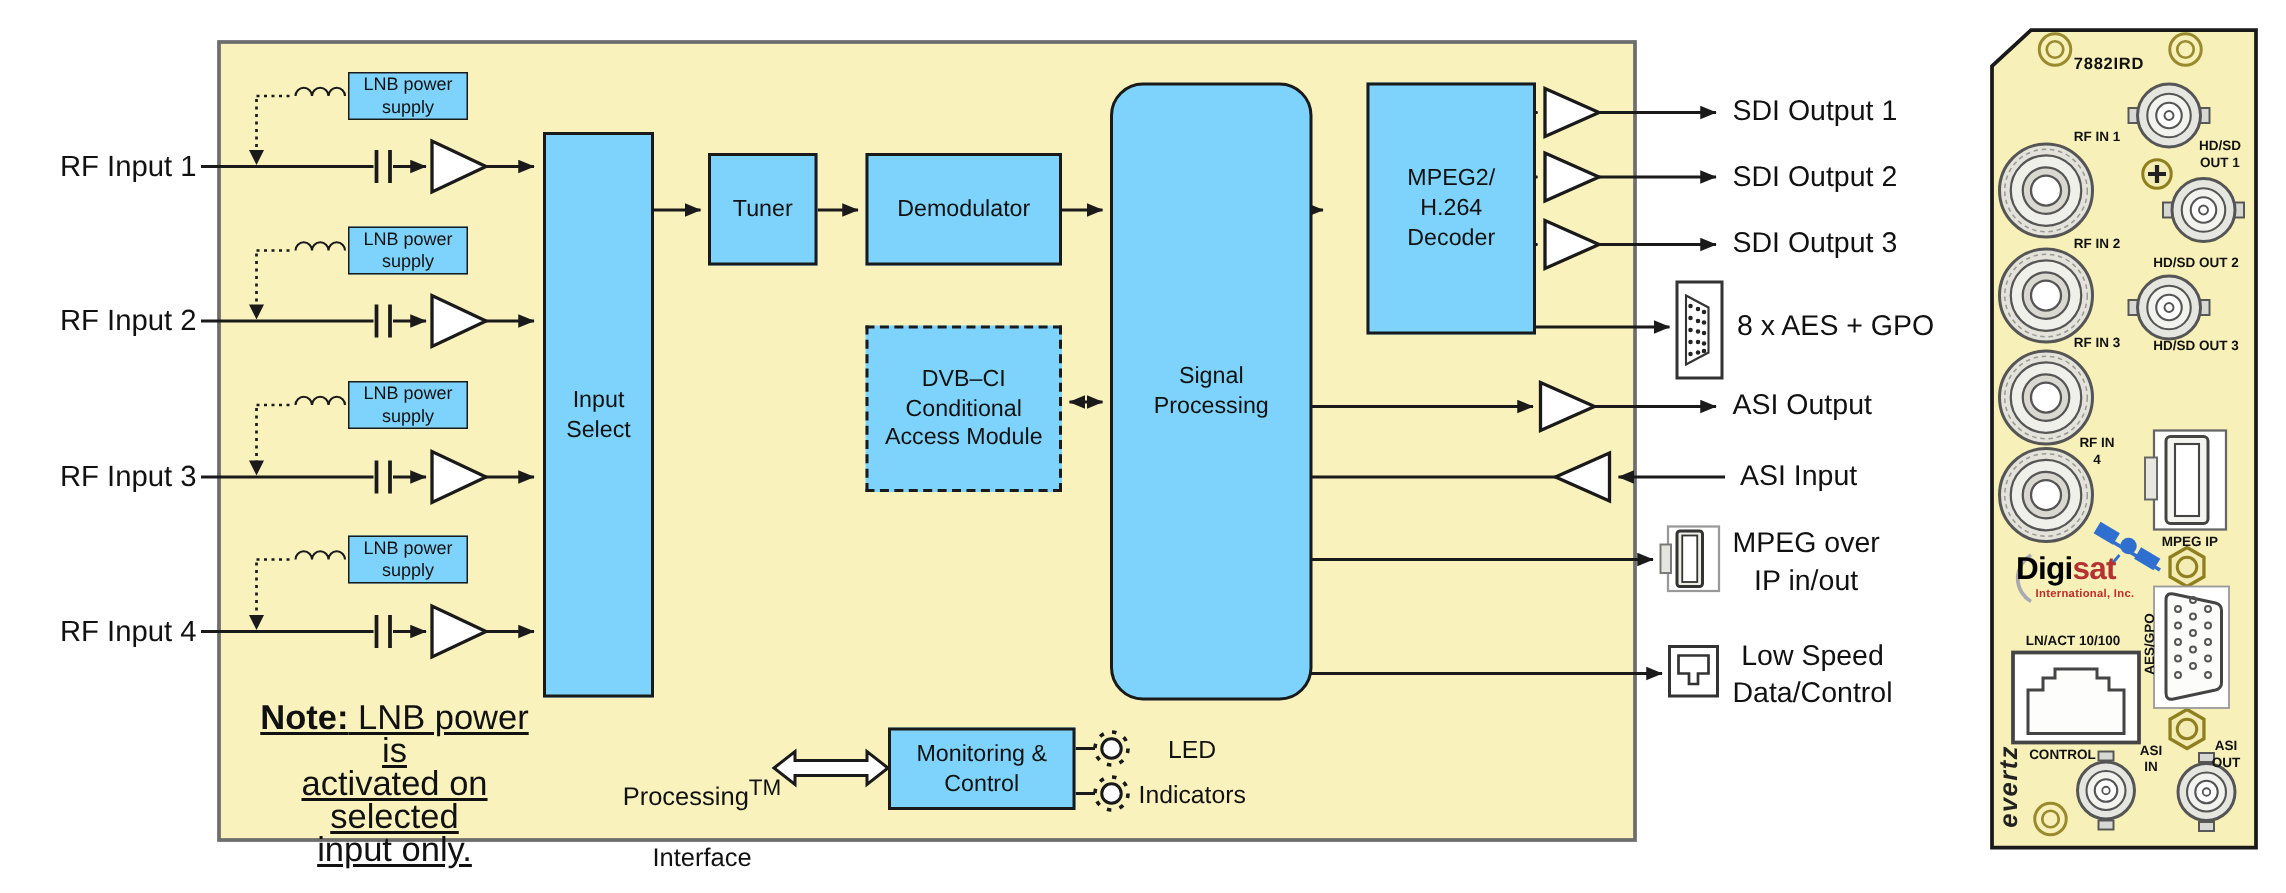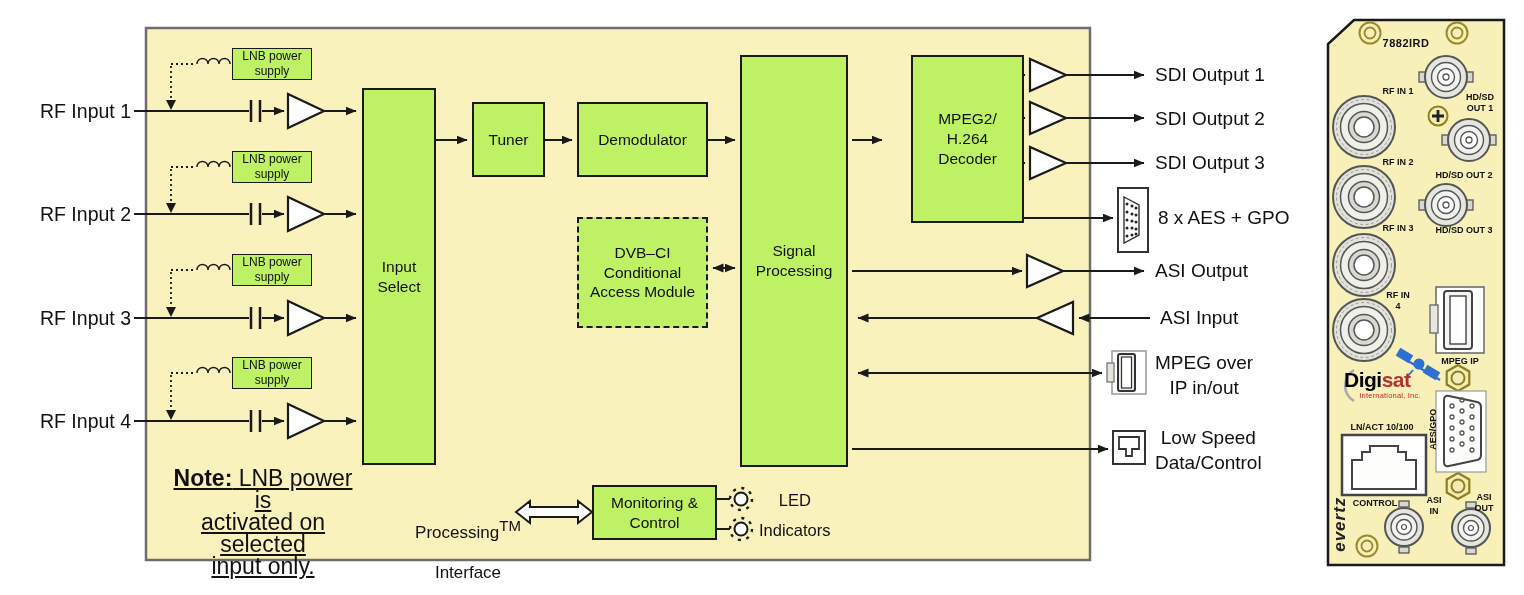--- a/index.html
+++ b/index.html
@@ -1,39 +1,39 @@
 <!DOCTYPE html>
 <html><head>
 <meta charset="utf-8">
 <style>
   html,body{margin:0;padding:0;background:#fff;}
   #stage{position:relative;width:1524px;height:595px;background:#fff;overflow:hidden;
          font-family:"Liberation Sans","DejaVu Sans",sans-serif;color:#111;}
   #gfx{position:absolute;left:0;top:0;}
   .abs{position:absolute;box-sizing:border-box;}
-  .box{background:#bef264;border:2px solid #1a1a1a;display:flex;align-items:center;justify-content:center;
+  .box{background:#7dd3fc;border:2px solid #1a1a1a;display:flex;align-items:center;justify-content:center;
        text-align:center;white-space:pre-line;font-size:15.5px;line-height:1.28;color:#111;}
   .box.dashed{border:2px dashed #1a1a1a;}
   .lnb{font-size:12px;line-height:1.25;border-width:1.5px;}
   .lbl{position:absolute;color:#111;white-space:pre-line;line-height:24px;font-size:19px;text-align:center;}
   .rf-lbl{width:116px;text-align:right;font-size:19.5px;}
   .two{line-height:25px;}
   .note{font-size:23px;line-height:22px;width:190px;text-decoration:underline;}
   .vl{width:110px;text-align:center;font-size:17px;line-height:20px;}
   .vl sup{font-size:15px;}
   .led-lbl{font-size:16.5px;line-height:30px;}
   .plbl{position:absolute;font-weight:bold;font-size:9px;line-height:10.5px;text-align:center;
         white-space:pre-line;color:#111;box-sizing:border-box;}
   .model{font-size:11px;letter-spacing:0.5px;}
   .rot{transform:rotate(-90deg);}
   .evertz{font-size:17px;font-style:italic;letter-spacing:1px;color:#222;transform:rotate(-90deg);}
   .digisat{position:absolute;font-weight:bold;font-size:21px;letter-spacing:-0.5px;line-height:21px;}
   .digisat .p1{color:#000000;}
   .digisat .p2{color:#b43232;margin-top:37px;}
-  .intl{font-size:7.5px;font-weight:normal;color:#c22a2a;letter-spacing:0.2px;line-height:8px;}
+  .intl{font-size:7.5px;font-weight:bold;color:#c22a2a;letter-spacing:0.2px;line-height:8px;}
 </style>
 </head>
 <body>
 
 <div id="stage">
 
 <svg id="gfx" width="1524" height="595" viewBox="0 0 1524 595">
   <defs>
     <marker id="ah" markerUnits="userSpaceOnUse" markerWidth="12" markerHeight="10" refX="10.5" refY="4.5" orient="auto-start-reverse">
       <path d="M0,0 L11,4.5 L0,9 Z" fill="#1a1a1a"></path>
@@ -263,21 +263,21 @@
   </g>
 </svg>
 
 <div class="abs box" style="left:362px;top:88px;width:74px;height:377px;">Input
 Select</div>
 <div class="abs box" style="left:472px;top:102px;width:73px;height:75px;">Tuner</div>
 <div class="abs box" style="left:577px;top:102px;width:131px;height:75px;">Demodulator</div>
 <div class="abs box dashed" style="left:577px;top:217px;width:131px;height:111px;">DVB–CI
 Conditional
 Access Module</div>
-<div class="abs box" style="left:740px;top:55px;width:108px;height:412px;">Signal
+<div class="abs box" style="left:740px;top:55px;width:135px;height:412px;border-radius:22px;">Signal
 Processing</div>
 <div class="abs box" style="left:887px;top:55px;width:113px;height:168px;margin-left:24px;">MPEG2/
 H.264
 Decoder</div>
 <div class="abs box" style="left:592px;top:485px;width:125px;height:55px;">Monitoring &amp;
 Control</div>
 
 <div class="abs box lnb" style="left:232px;top:48px;width:80px;height:32px;">LNB power
 supply</div>
 <div class="abs box lnb" style="left:232px;top:151px;width:80px;height:32px;">LNB power

